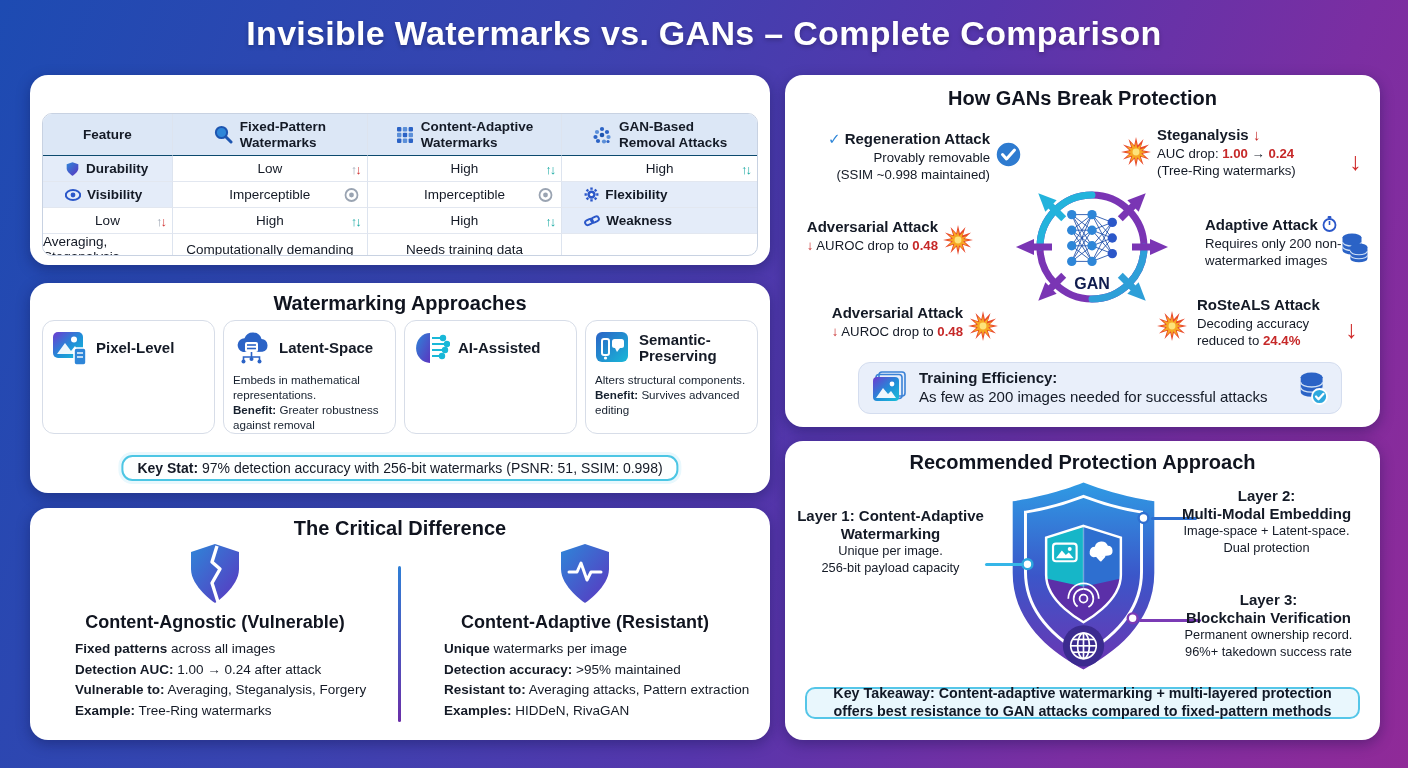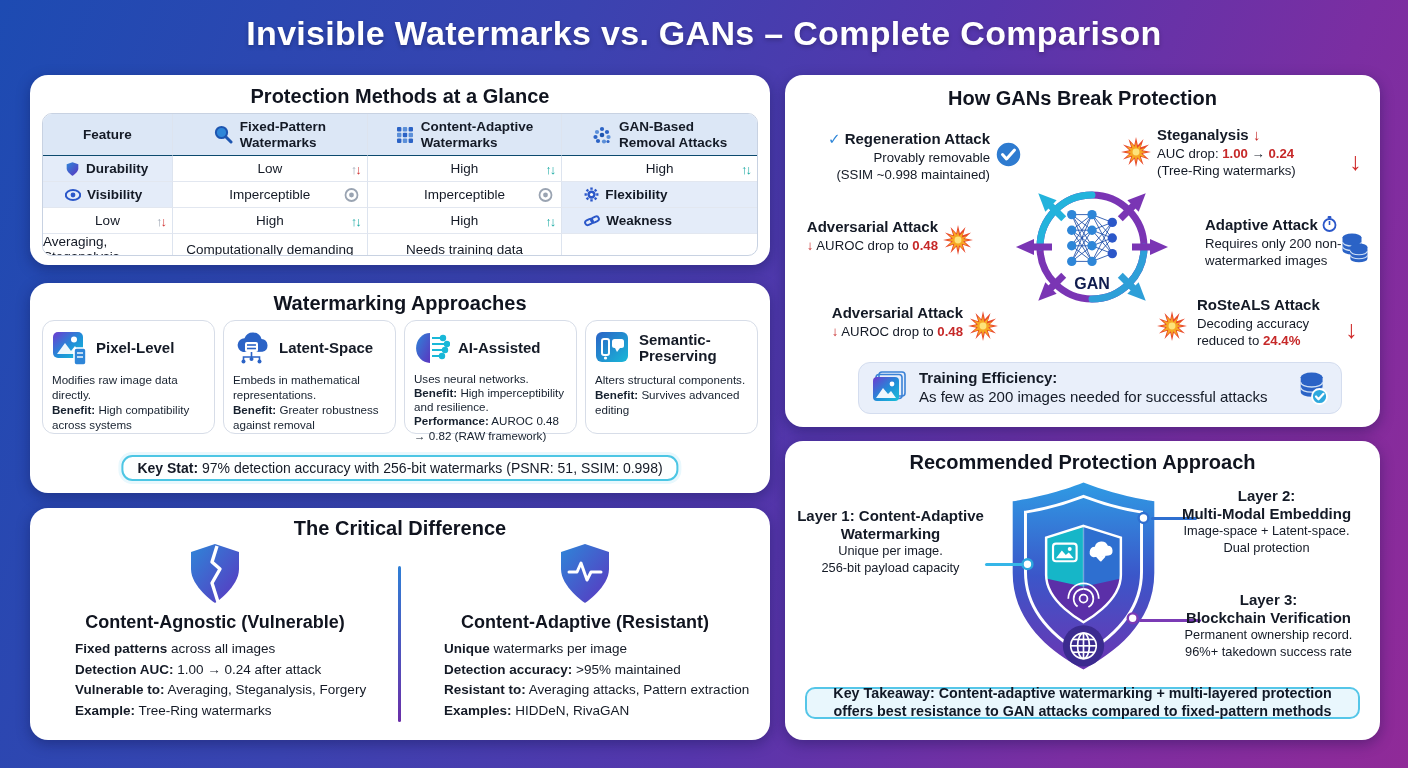--- a/index.html
+++ b/index.html
@@ -119,21 +119,20 @@
       <ellipse cx="11" cy="4.5" rx="9.5" ry="4" fill="#2b63c6"></ellipse>
       <path d="M1.5 4.5 v13 a9.5 4 0 0 0 19 0 v-13" fill="#2b63c6"></path>
       <path d="M1.5 9 a9.5 4 0 0 0 19 0 M1.5 13.5 a9.5 4 0 0 0 19 0" stroke="#cfe0f5" stroke-width="1.2" fill="none"></path>
     </g>
   </defs>
 </svg>
 
 <div class="main-title">Invisible Watermarks vs. GANs – Complete Comparison</div>
 
 <section class="panel" id="glance">
-  <div class="panel-title">Protection Methods at a Glance</div>
   <div class="tbl">
     <div class="tc hd">Feature</div>
     <div class="tc hd">
       <span class="hd-inner">
           <span>
             <svg width="19" height="19" viewBox="0 0 19 19">
               <circle cx="7.5" cy="7.5" r="5.6" fill="#2e86d8" stroke="#1d55b0" stroke-width="2"></circle>
               <line x1="12" y1="12" x2="17" y2="17" stroke="#1d55b0" stroke-width="3" stroke-linecap="round"></line>
             </svg>
           </span>
@@ -315,21 +314,20 @@
               <rect x="1" y="2" width="30" height="26" rx="5" fill="url(#gTeal)"></rect>
               <circle cx="22" cy="9.5" r="3" fill="#fff"></circle>
               <path d="M5 24 L13 13 L19 21 L23 16 L28 24 Z" fill="#fff" opacity=".92"></path>
               <rect x="22" y="18" width="12" height="17" rx="2.5" fill="#2e86d8" stroke="#fff" stroke-width="1.6"></rect>
               <line x1="25" y1="23" x2="31" y2="23" stroke="#fff" stroke-width="1.4"></line>
               <line x1="25" y1="27" x2="31" y2="27" stroke="#fff" stroke-width="1.4"></line>
             </svg>
           </span>
         <span class="ttl">Pixel-Level</span>
       </div>
-      <div class="card-body"><span>Modifies raw image data directly.</span><br><b>Benefit:</b><span> High compatibility across systems</span></div>
     </div>
     <div class="card">
       <div class="card-head">
         <span>
             <svg width="38" height="36" viewBox="0 0 38 36">
               <path d="M10 22 a7 7 0 0 1 1.5-13.8 A9 9 0 0 1 28.5 9 a6.5 6.5 0 0 1 1 12.8 Z" fill="#2b63c6"></path>
               <rect x="12" y="12" width="13" height="10" rx="2" fill="#fff"></rect>
               <line x1="14" y1="15" x2="23" y2="15" stroke="#2b63c6" stroke-width="1.6"></line>
               <line x1="14" y1="18.5" x2="23" y2="18.5" stroke="#2b63c6" stroke-width="1.6"></line>
               <path d="M18.5 22 v5 M18.5 27 h-8 v3 M18.5 27 h8 v3" stroke="#2b63c6" stroke-width="1.6" fill="none"></path>
@@ -354,21 +352,20 @@
                 <circle cx="33" cy="14" r="2.2"></circle>
                 <line x1="18" y1="20" x2="29" y2="20"></line>
                 <circle cx="31" cy="20" r="2.2"></circle>
                 <line x1="18" y1="26" x2="26" y2="26"></line>
                 <circle cx="28" cy="26" r="2.2"></circle>
               </g>
             </svg>
           </span>
         <span class="ttl">AI-Assisted</span>
       </div>
-      <div class="card-body" style="line-height:1.22"><span>Uses neural networks.</span><br><b>Benefit:</b><span> High imperceptibility and resilience.</span><br><b>Performance:</b><span> AUROC 0.48 → 0.82 (RAW framework)</span></div>
     </div>
     <div class="card">
       <div class="card-head">
         <span>
             <svg width="36" height="36" viewBox="0 0 36 36">
               <rect x="1" y="2" width="32" height="30" rx="6" fill="url(#gCard4)"></rect>
               <rect x="7" y="9" width="7" height="16" rx="2" fill="none" stroke="#fff" stroke-width="2"></rect>
               <rect x="17" y="9" width="12" height="9" rx="2.5" fill="#fff"></rect>
               <path d="M20 18 l2 4 l3-4 Z" fill="#fff"></path>
               <circle cx="10.5" cy="28" r="1.6" fill="#fff"></circle>

